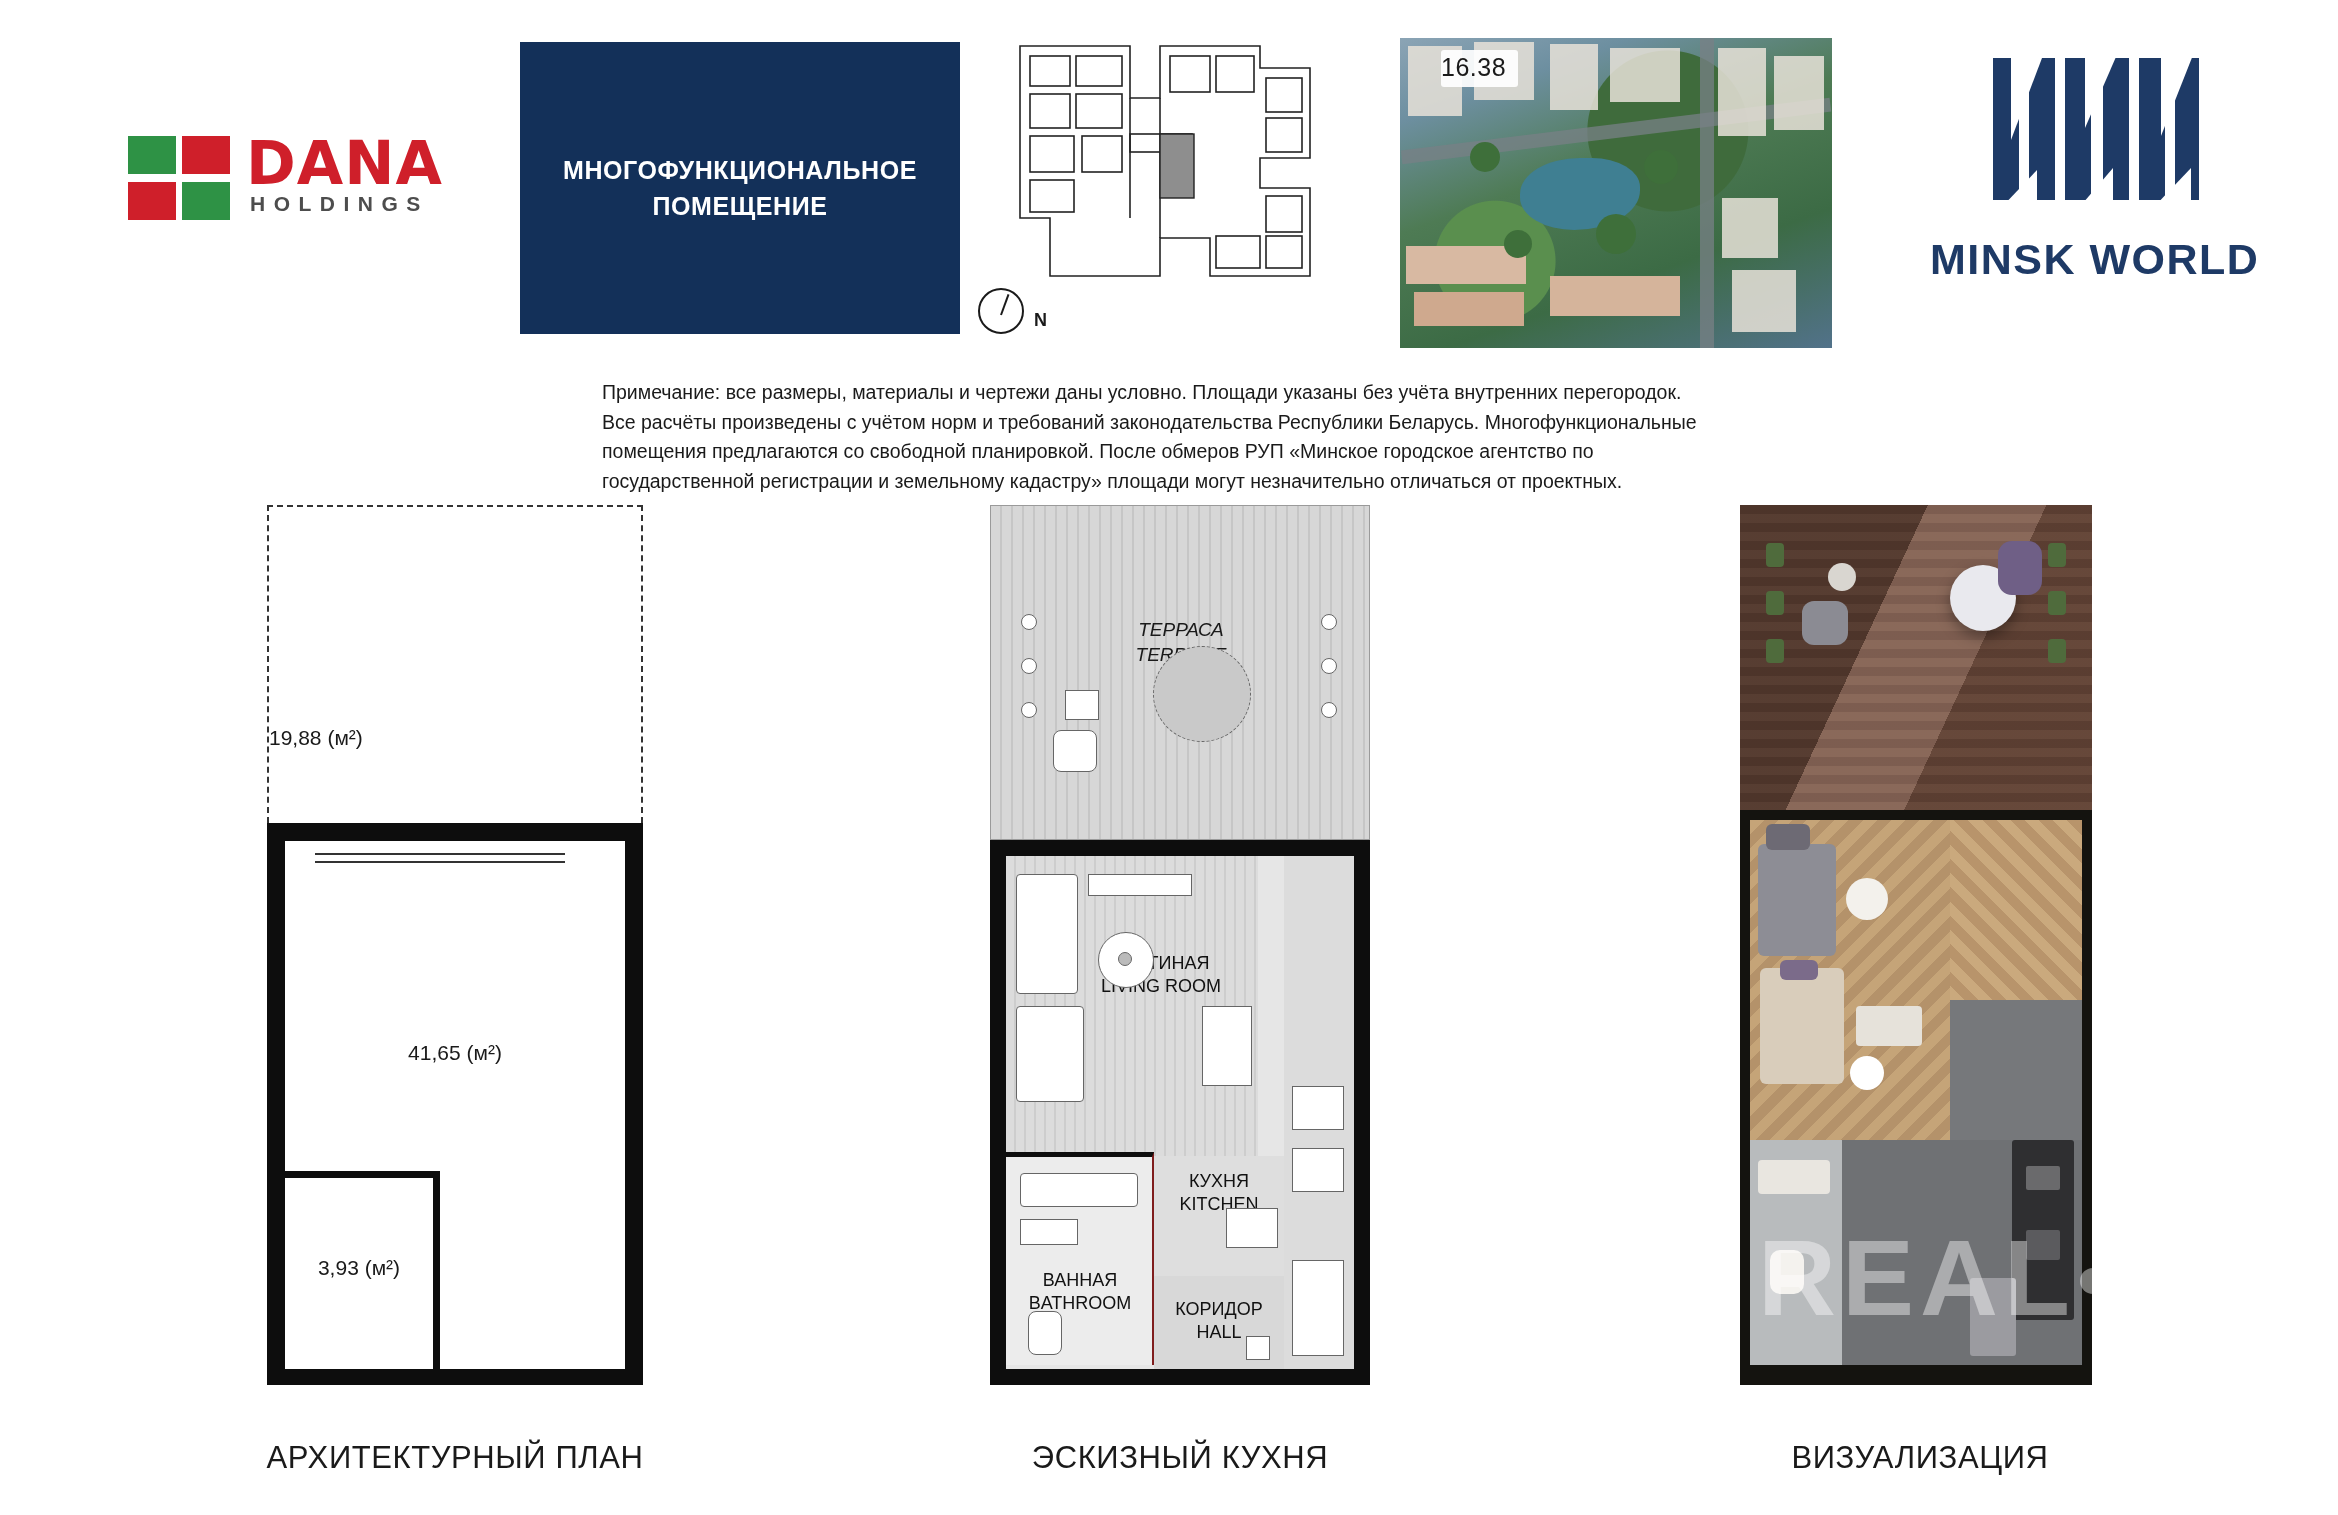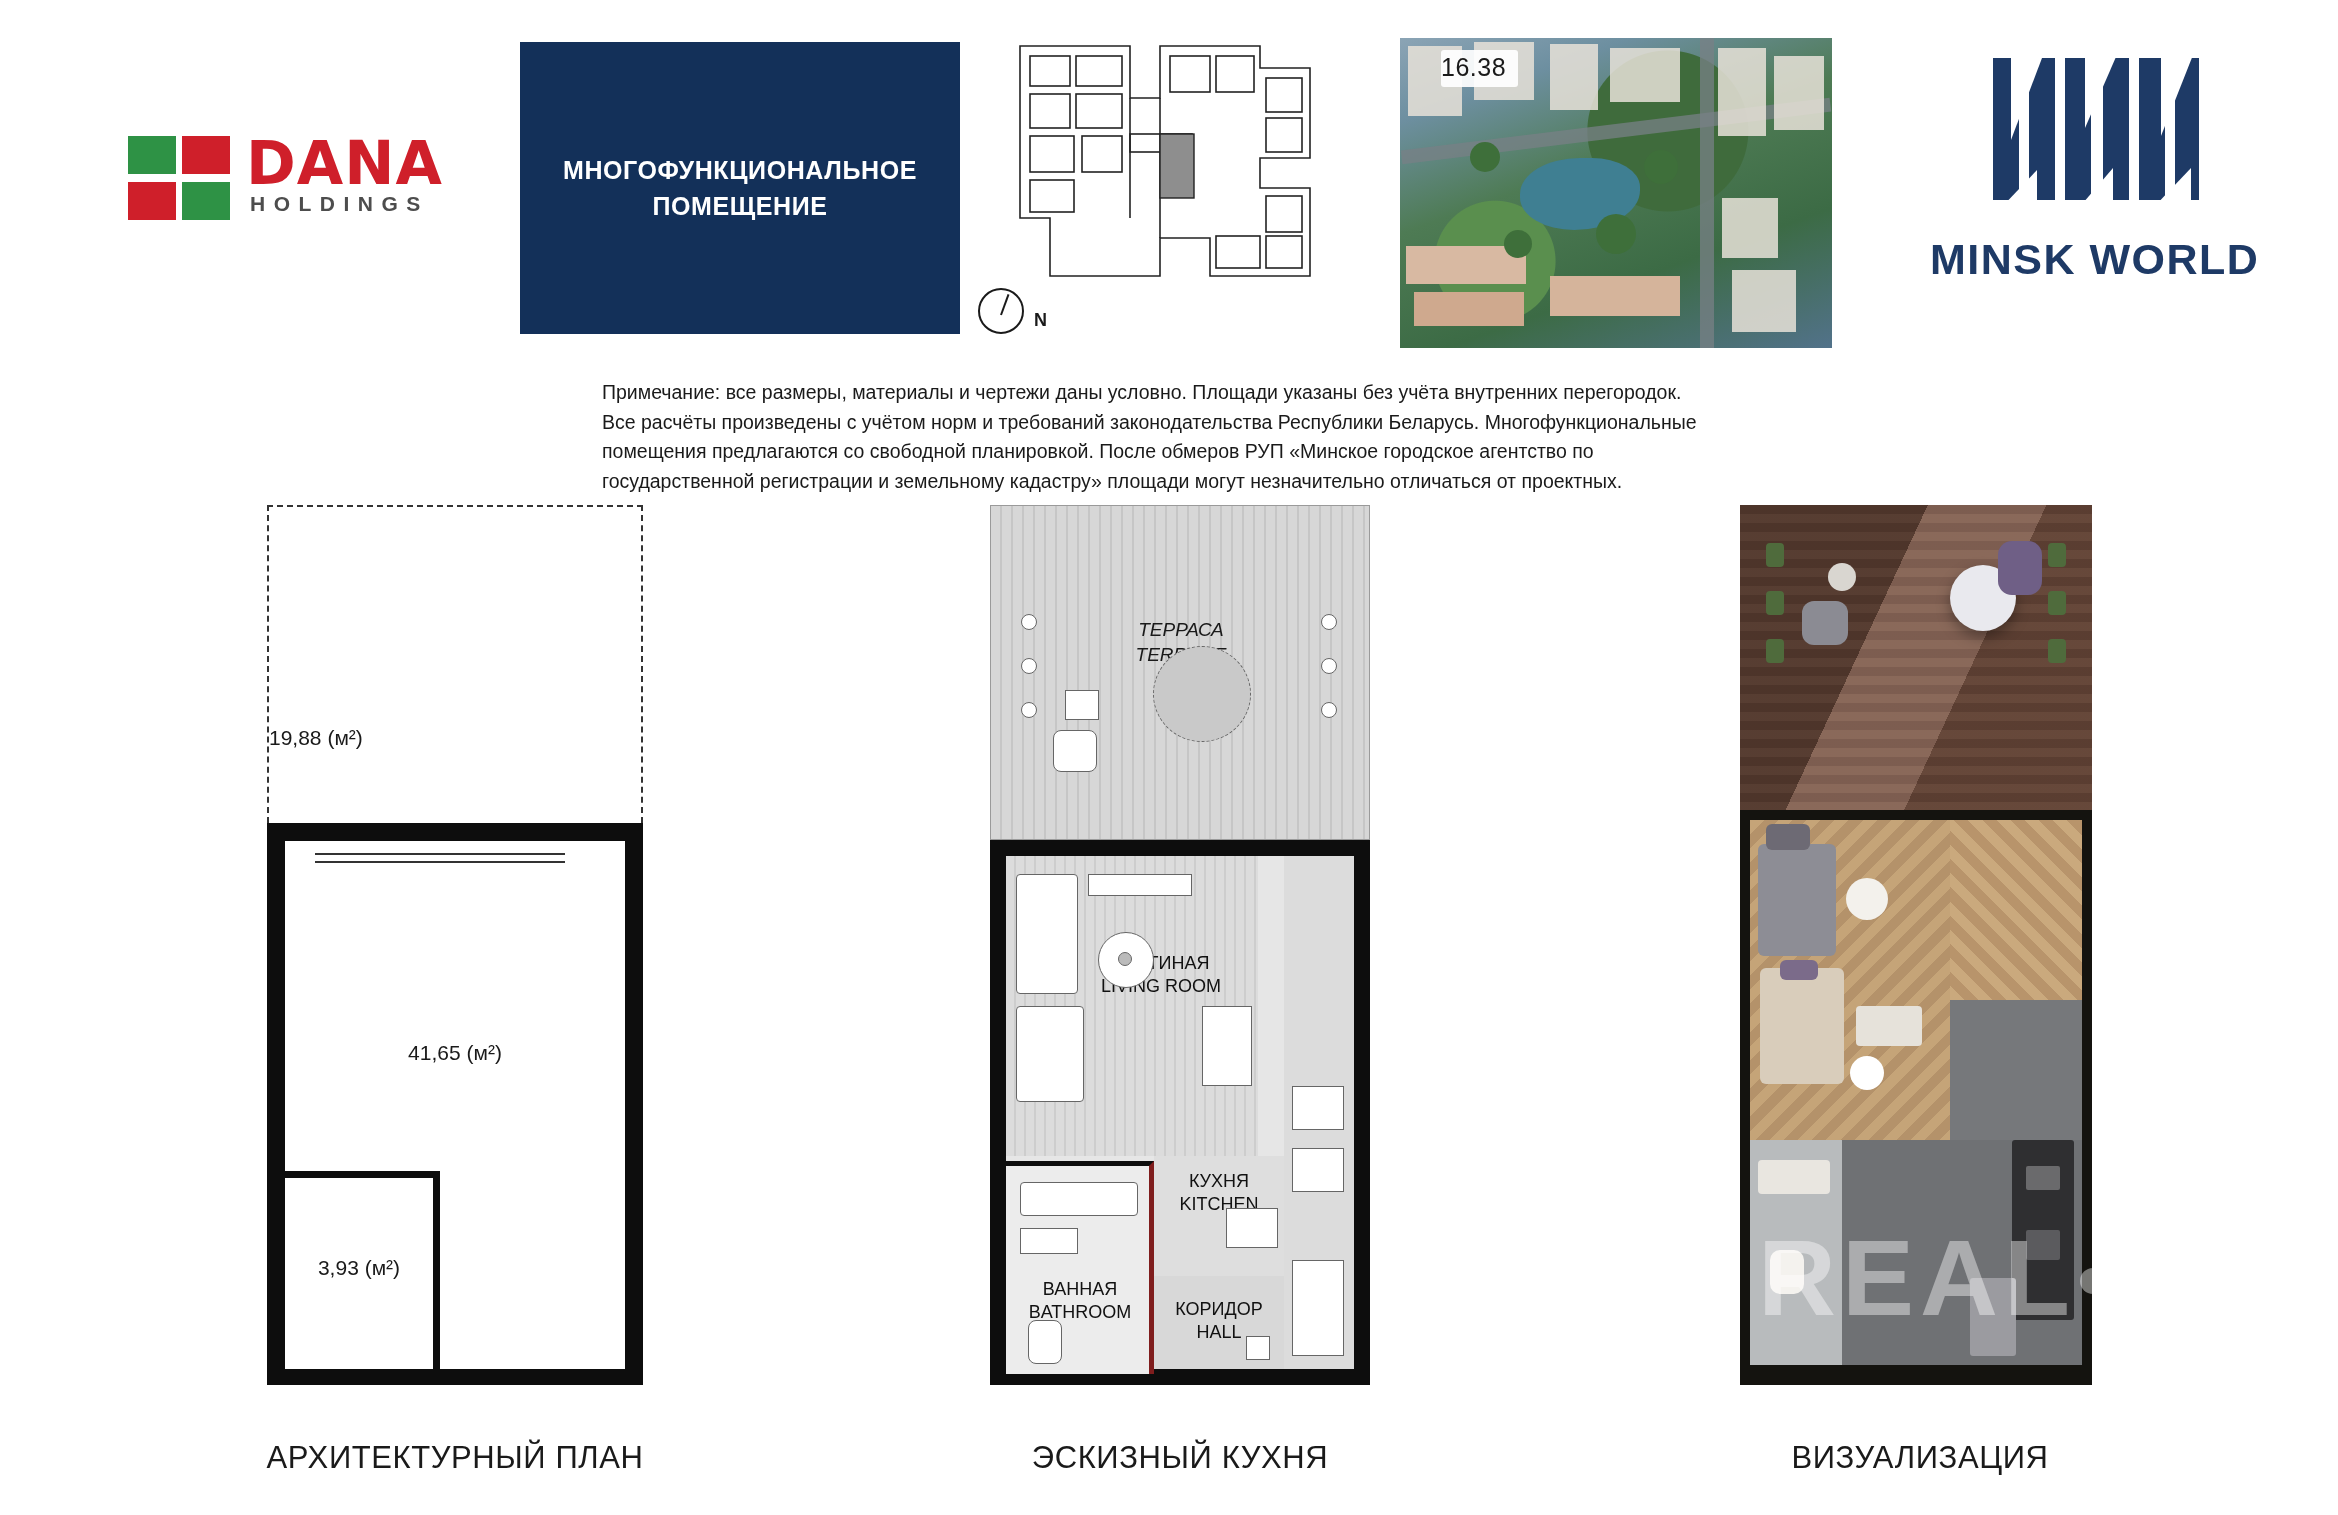--- a/index.html
+++ b/index.html
@@ -310,25 +310,25 @@
     background: #dedede;
   }
   .p2-hall {
     position: absolute;
     left: 148px; top: 420px;
     width: 130px; height: 93px;
     background: #d8d8d8;
   }
   .p2-bath {
     position: absolute;
-    left: 0; top: 305px;
+    left: 0; top: 296px;
     width: 148px; height: 213px;
     background: #ececec;
     border-top: 5px solid #0d0d0d;
-    border-right: 5px solid #7f1d1d;
+    border-right: 2px solid #7f1d1d;
     padding-left: 38px;
   }
   .p2-strip {
     position: absolute;
     right: 0; top: 0;
     width: 70px; height: 513px;
     background: #dcdcdc;
   }
   .furn { position: absolute; background: #fff; border: 1.5px solid #666; }
   .furn.r { border-radius: 50%; }

